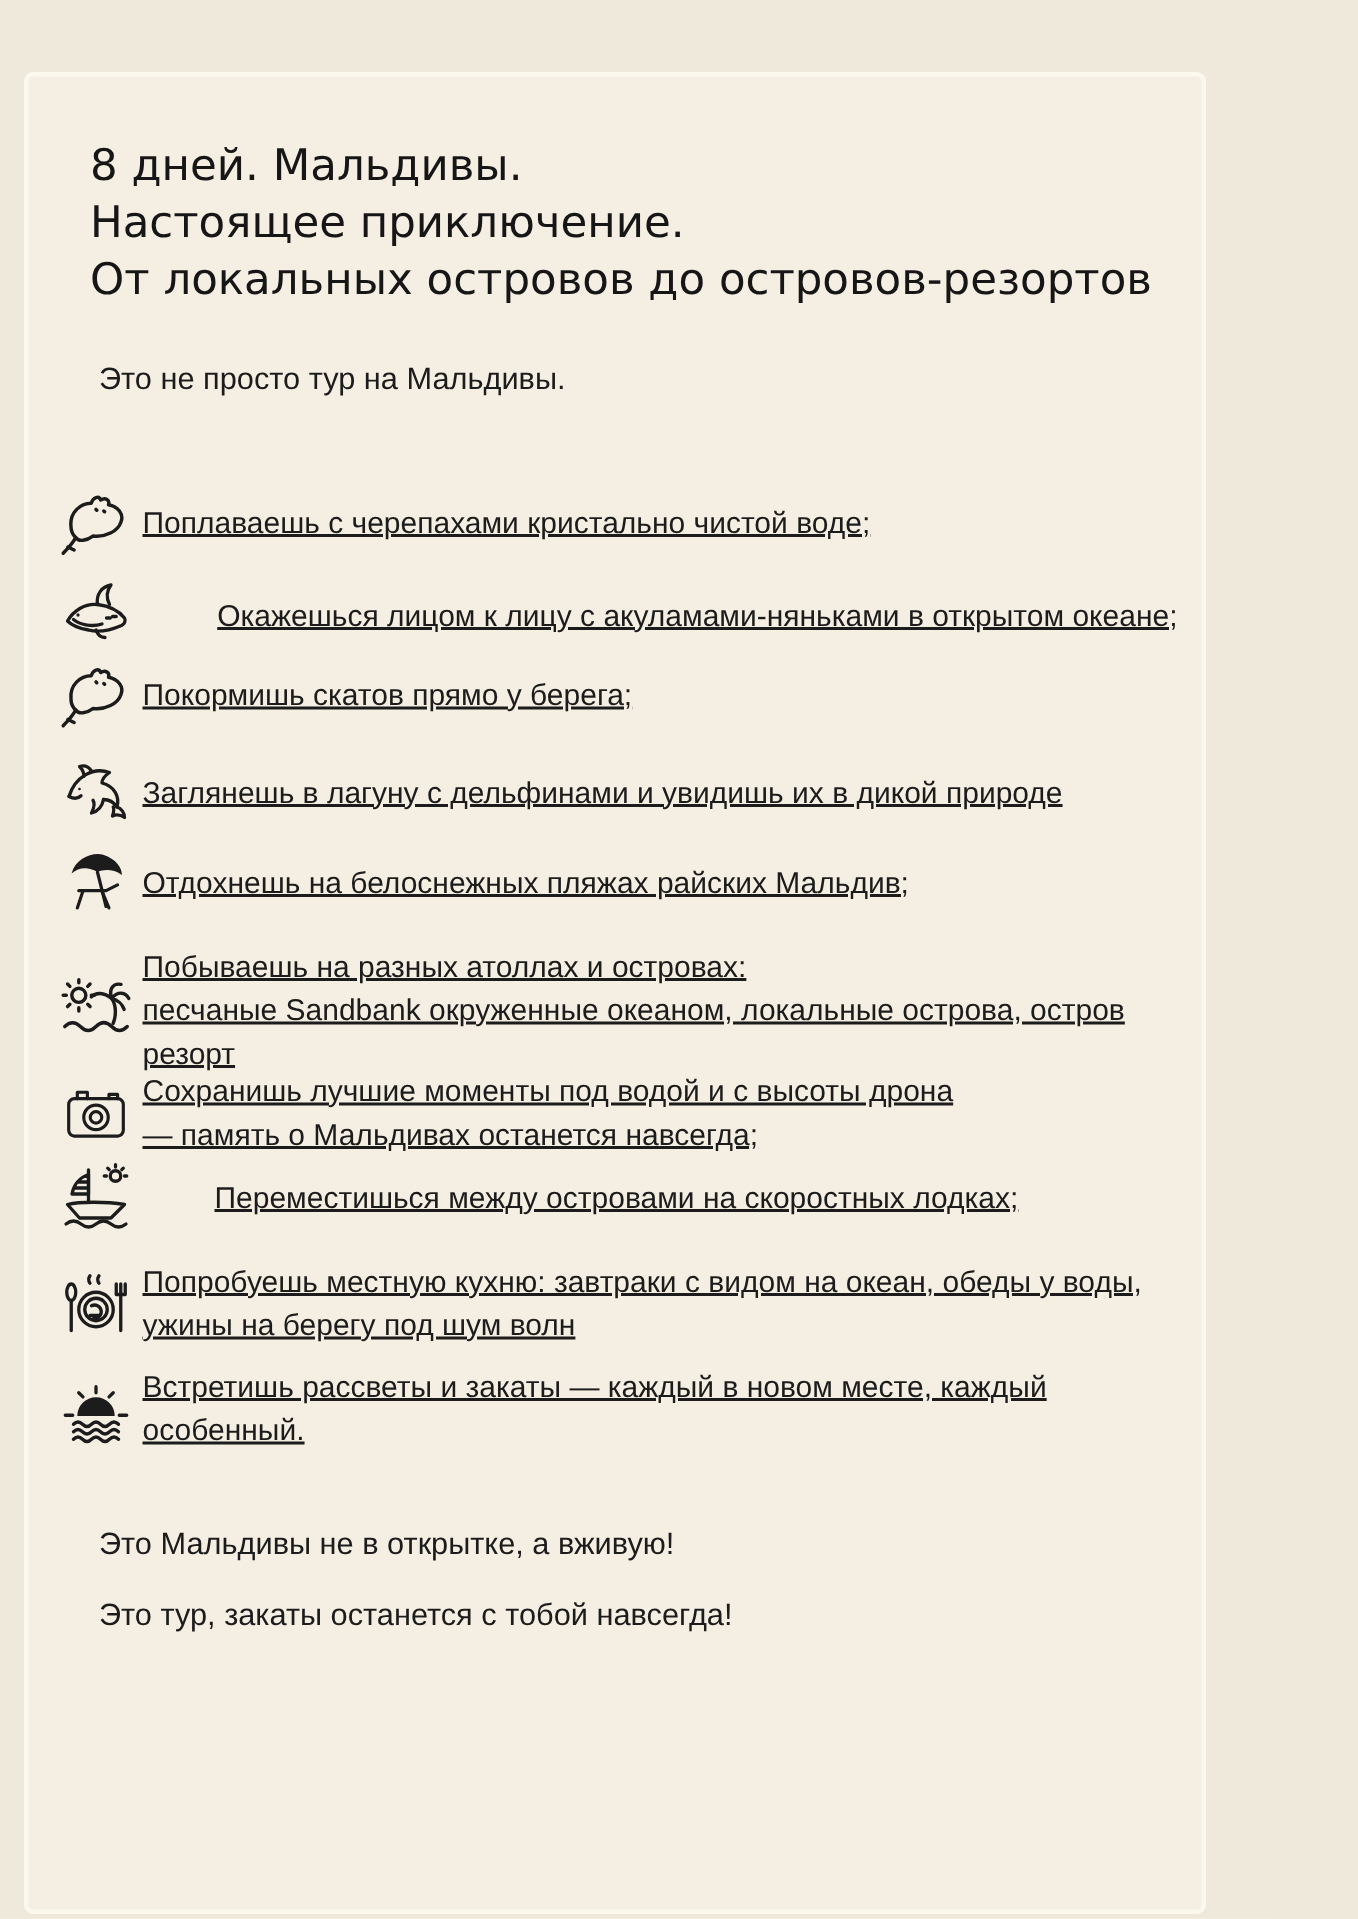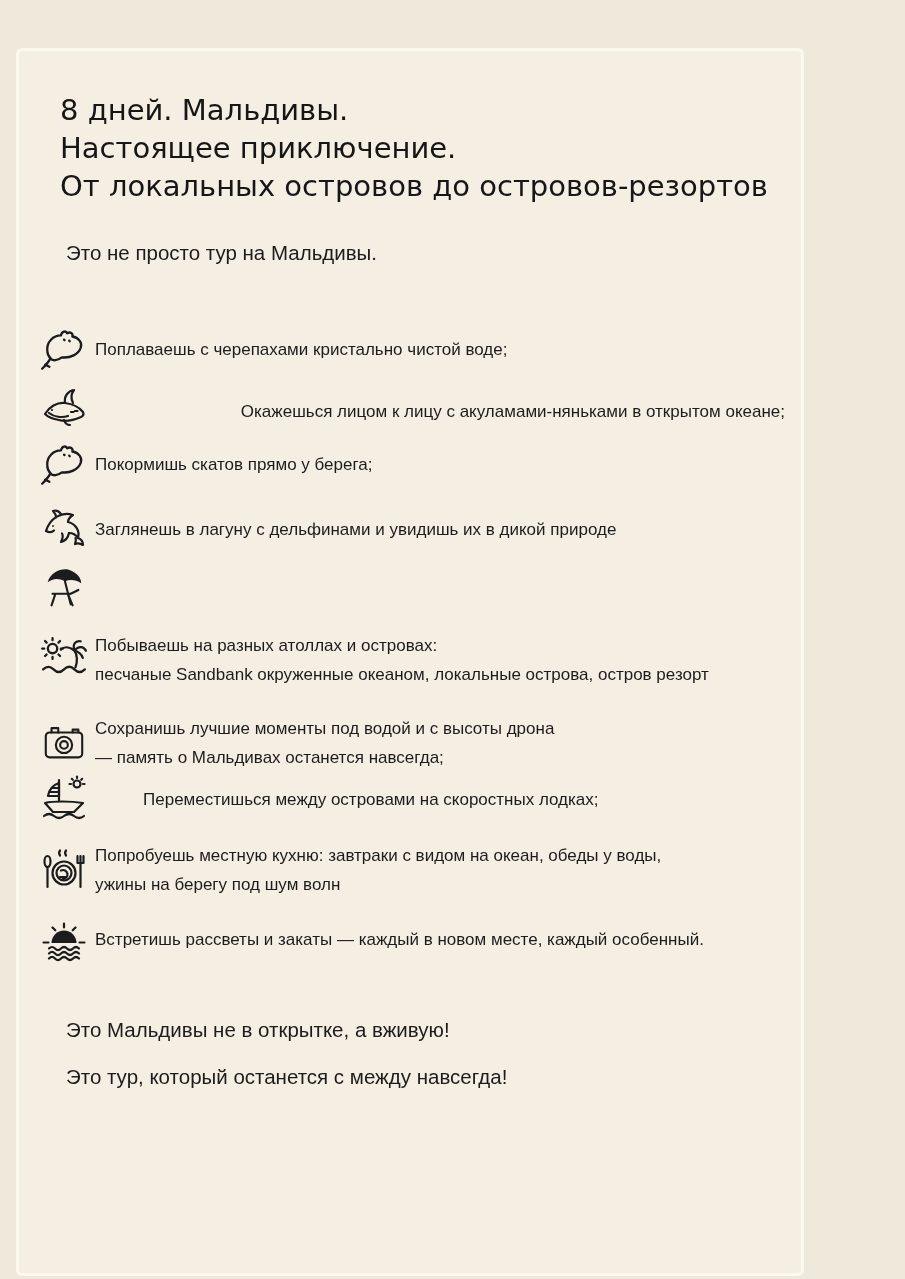--- a/index.html
+++ b/index.html
@@ -40,21 +40,21 @@
     display:flex;align-items:center;
     min-height:56px;
     color:#1c1c1c;
   }
   .icon-col{
     flex:0 0 62px;
     display:flex;align-items:center;justify-content:center;
   }
   .row-text{
     font-family:"Liberation Sans", sans-serif;
-    font-size:17px;line-height:29px;
+    font-size:20px;line-height:29px;text-decoration:underline;
   }
   .row-text span{display:block;}
   .r1{top:270px;} .r2{top:332px;justify-content:space-between;} .r3{top:385px;} .r4{top:450px;} .r5{top:510px;}
   .r6{top:580px;} .r7{top:663px;} .r8{top:720px;gap:48px;} .r9{top:790px;} .r10{top:860px;}
   .footer-line{
     position:absolute;left:47px;right:30px;
     font-family:"Liberation Sans", sans-serif;
     font-size:20.5px;line-height:28px;
   }
   .f1{top:965px;} .f2{top:1012px;}
@@ -140,20 +140,23 @@
     </div>
 
     <div class="row r5">
       <div class="icon-col">
         <svg class="ic" viewBox="0 0 48 48" width="46" height="46">
           <path class="fl" d="M7 17 C10 6 22 2 29 4 C38 7 42 13 42 18 C36 14 30 14 25 16 C18 12 12 13 7 17 Z"></path>
           <path class="ln" d="M25 16 L31 40"></path>
           <path class="ln" d="M12 29 H31 M15 29 L11 41 M28 29 L33 41 M31 29 L39 25"></path>
         </svg>
       </div>
+      <div class="row-text">
+          <span>Отдохнешь на белоснежных пляжах райских Мальдив;</span>
+        </div>
     </div>
 
     <div class="row r6">
       <div class="icon-col">
         <svg class="ic" viewBox="0 0 48 48" width="50" height="50">
           <circle class="ln" cx="13" cy="13" r="4.5"></circle>
           <path class="ln" d="M13 5 v-2 M13 21 v2 M5 13 h-2 M21 13 h2 M7.3 7.3 l-1.5 -1.5 M18.7 7.3 l1.5 -1.5 M7.3 18.7 l-1.5 1.5 M18.7 18.7 l1.5 1.5"></path>
           <path class="ln" d="M34 15 C37 19 37 26 35 31"></path>
           <path class="ln" d="M34 15 C29 11 24 11 21 14 M34 15 C32 9 35 5 40 6 M34 15 C38 10 43 11 45 15 M34 15 C38 16 41 19 42 22"></path>
           <path class="ln" d="M4 33 q5 -5 10 0 t10 0 t10 0 t10 0"></path>
@@ -226,15 +229,15 @@
         </svg>
       </div>
       <div class="row-text">
           <span>Встретишь рассветы и закаты — каждый в новом месте, каждый особенный.</span>
         </div>
     </div>
 
   </div>
 
   <div class="footer-line f1">Это Мальдивы не в открытке, а вживую!</div>
-  <div class="footer-line f2">Это тур, который останется с между навсегда!</div>
+  <div class="footer-line f2">Это тур, закаты останется с тобой навсегда!</div>
 
 </div>
 
 </body></html>

